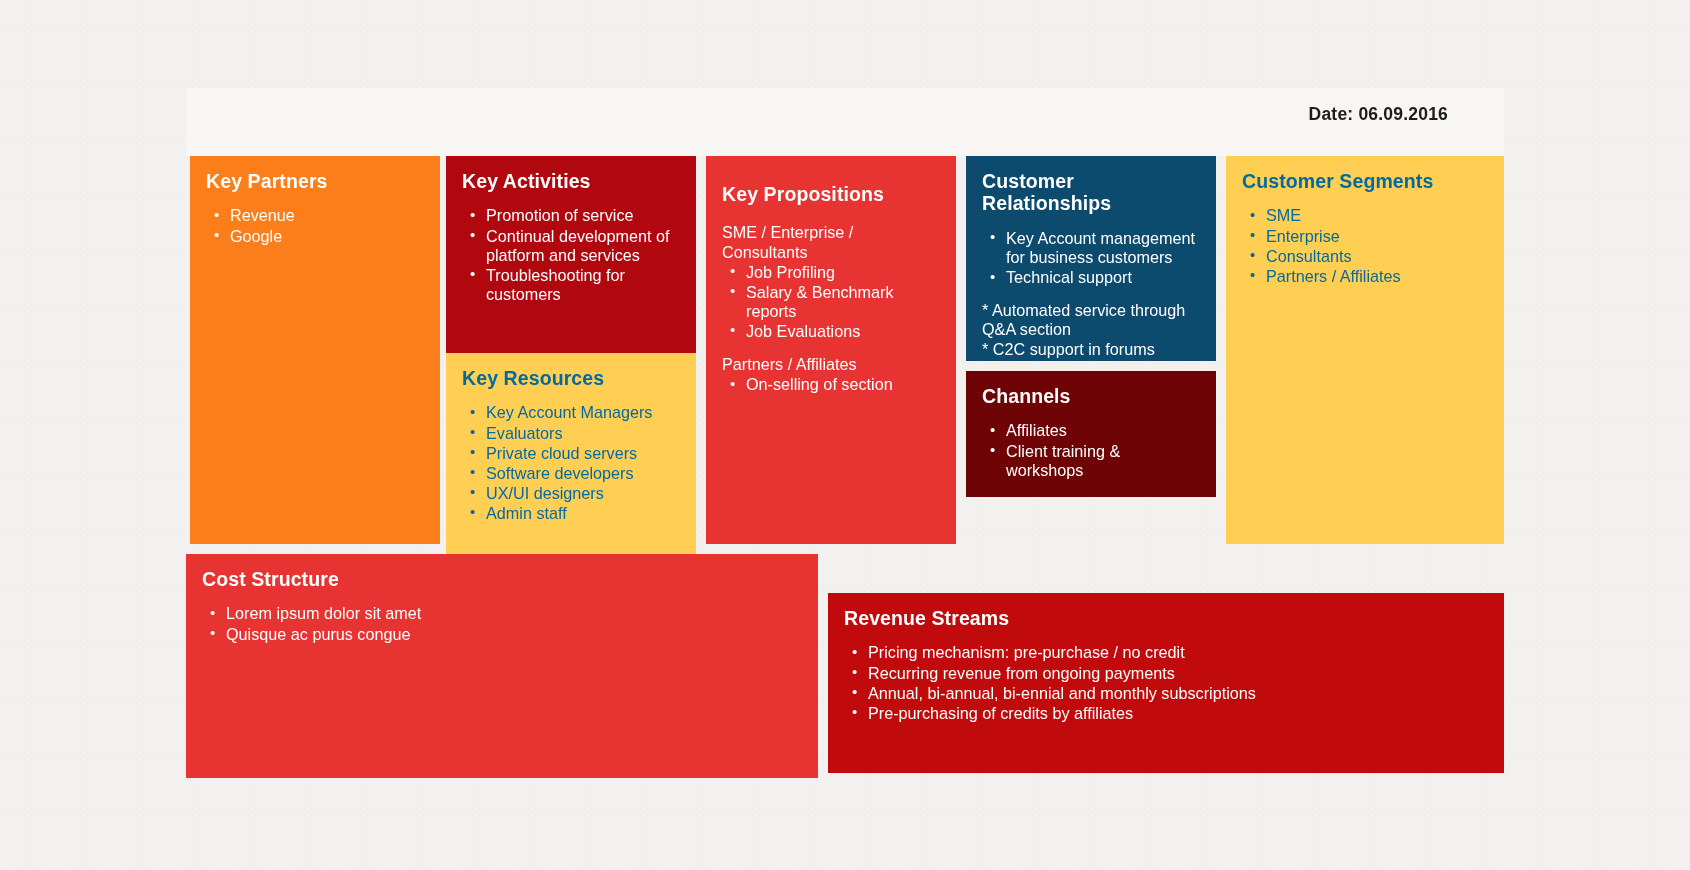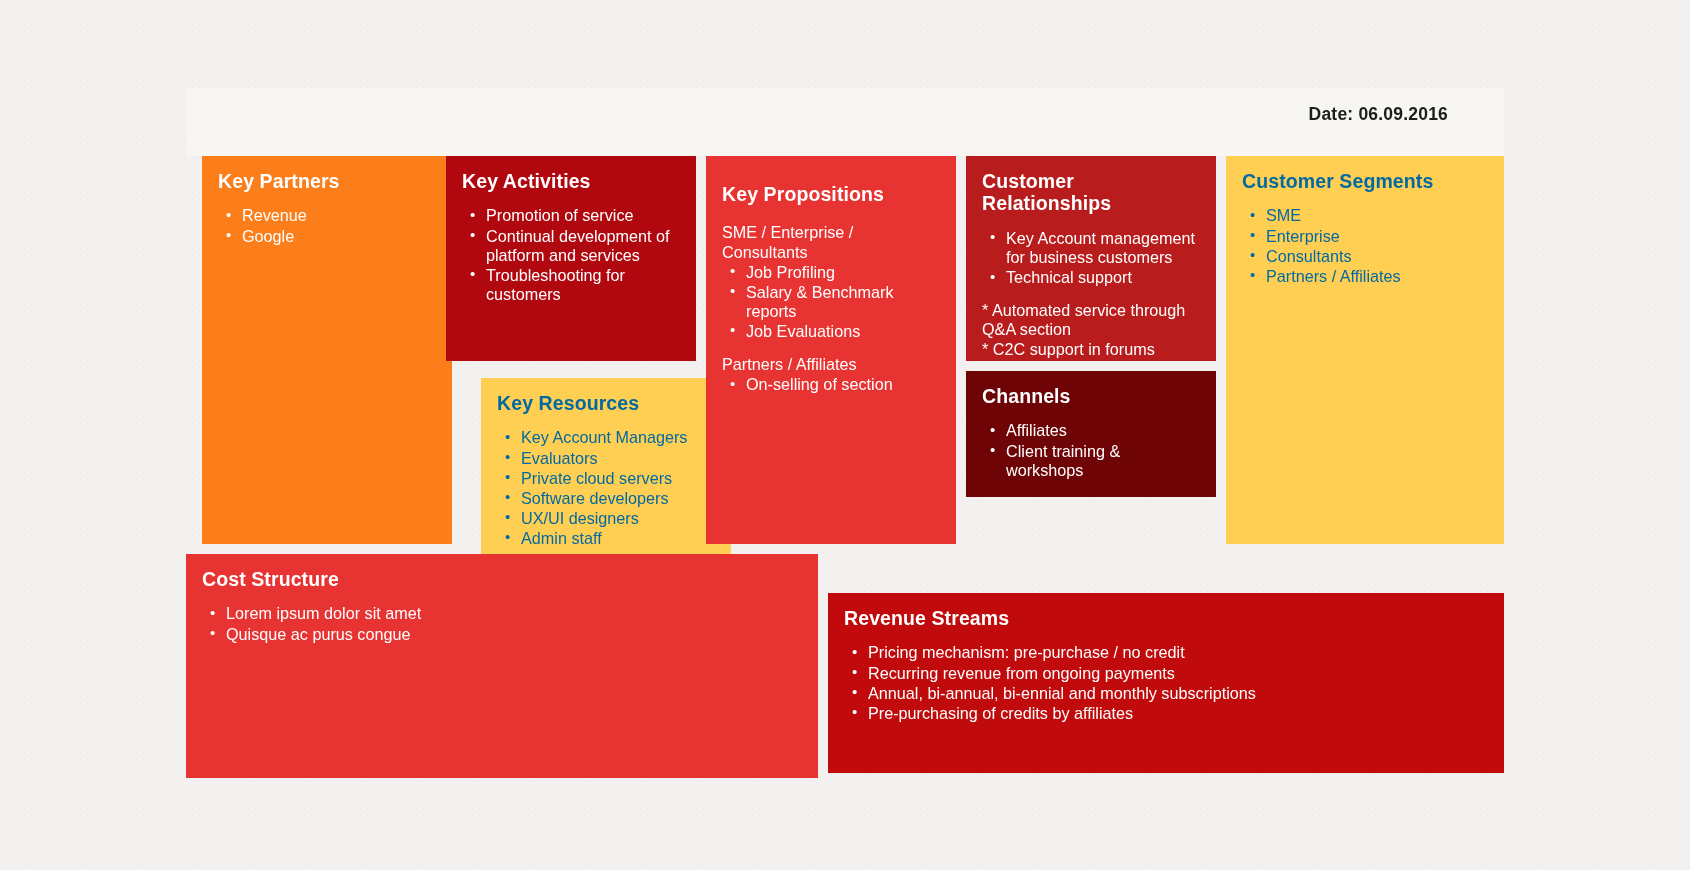--- a/index.html
+++ b/index.html
@@ -93,23 +93,23 @@
     line-height: 1.18;
   }
   .spacer-sm { height: 13px; }
 
   
   .txt-light, .txt-light h2 { color: #ffffff; }
   
   .txt-dark, .txt-dark h2 { color: #0369a1; }
 
   
-  #key-partners       { left: 16px;    top: 68px;  width: 250px; height: 388px; }
+  #key-partners       { left: 4px;    top: 68px;  width: 250px; height: 388px; }
   #key-activities     { left: 260px;  top: 68px;  width: 250px; height: 205px; }
-  #key-resources      { left: 260px;  top: 290px; width: 250px; height: 208px; margin-left: 35px; }
+  #key-resources      { left: 260px;  top: 265px; width: 250px; height: 208px; }
   #key-propositions   { left: 520px;  top: 68px;  width: 250px; height: 388px; }
   #customer-relations { left: 780px;  top: 68px;  width: 250px; height: 205px; }
   #channels           { left: 780px;  top: 283px; width: 250px; height: 126px; }
   #customer-segments  { left: 1040px; top: 68px;  width: 278px; height: 388px; }
   #cost-structure     { left: 0px;    top: 466px; width: 632px; height: 224px; }
   #revenue-streams    { left: 642px;  top: 466px; width: 676px; height: 180px; }
 
   
   #key-propositions h2 { margin-bottom: 18px; margin-top: 13px; }
 </style>
@@ -161,21 +161,21 @@
       <li>Salary &amp; Benchmark reports</li>
       <li>Job Evaluations</li>
     </ul>
     <div class="spacer-sm"></div>
     <p class="plain">Partners / Affiliates</p>
     <ul>
       <li>On-selling of section</li>
     </ul>
   </div>
 
-  <div class="block txt-light" id="customer-relations" style="background-color: #b91c1c;">
+  <div class="block txt-light" id="customer-relations" style="background-color: #0c4a6e;">
     <h2>Customer Relationships</h2>
     <ul>
       <li>Key Account management for business customers</li>
       <li>Technical support</li>
     </ul>
     <div class="spacer-sm"></div>
     <p class="plain">* Automated service through Q&amp;A section</p>
     <p class="plain">* C2C support in forums</p>
   </div>
 

